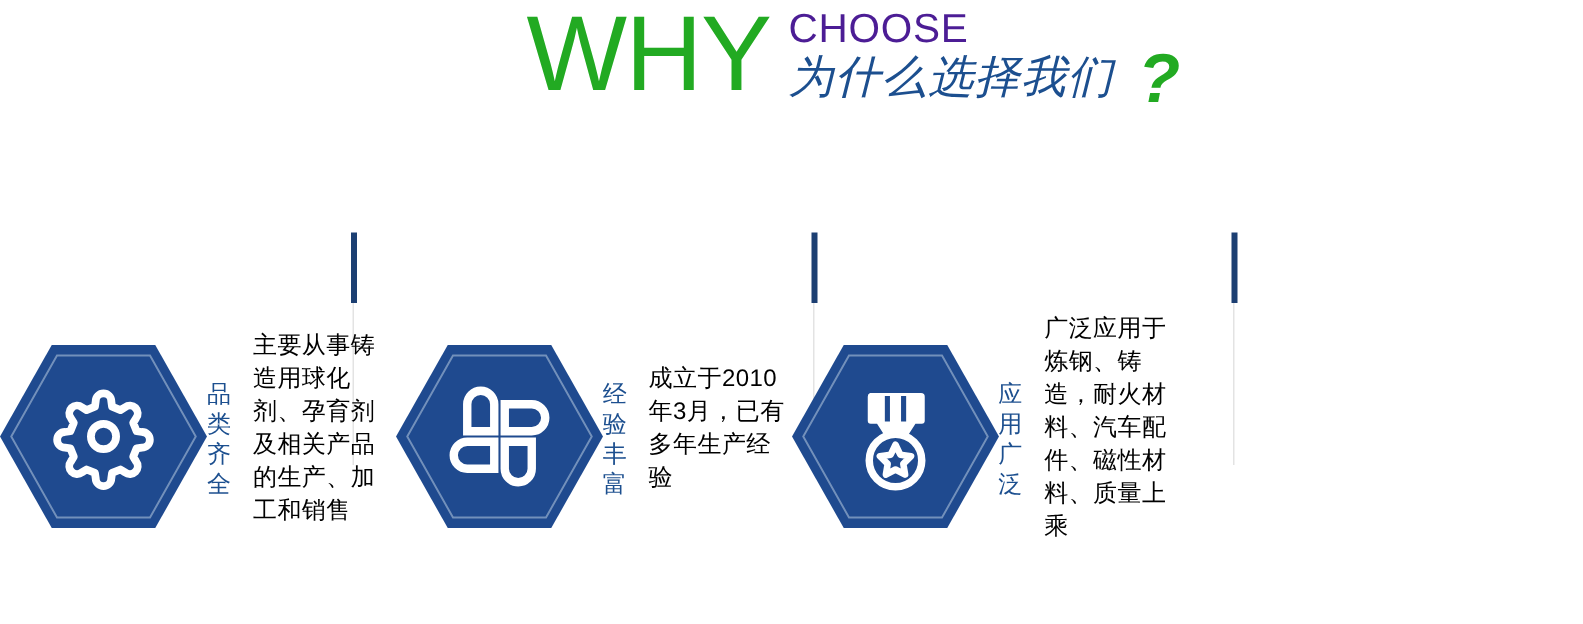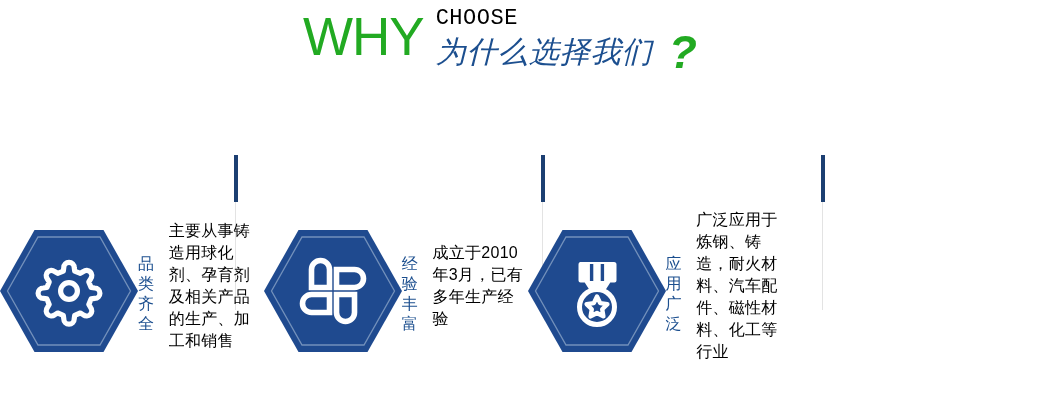--- a/index.html
+++ b/index.html
@@ -24,39 +24,39 @@
     height: 90px;
   }
   .header-inner {
     position: absolute;
     left: 303px;
     top: 2px;
     display: flex;
     align-items: flex-start;
   }
   .why-word {
-    font-size: 53px;
+    font-size: 71px;
     line-height: 70px;
     font-weight: 400;
     color: #22aa22;
     letter-spacing: -1px;
     display: block;
+    margin-left: 48px;
   }
   .header-stack {
     display: flex;
     flex-direction: column;
     margin-left: 12px;
     padding-top: 4px;
   }
   .choose-word {
-    font-size: 22px;
+    font-size: 27px;
     line-height: 26px;
-    color: #000000;
+    color: #4c1d95;
     letter-spacing: 0.5px;
-    font-family: Liberation Mono, monospace;
   }
   .cn-line {
     display: flex;
     align-items: center;
     font-style: italic;
   }
   .cn-title {
     font-size: 30px;
     line-height: 36px;
     color: #1c4f8f;
@@ -217,16 +217,16 @@
         <g stroke="#1f4a8f" stroke-width="3.4">
           <line x1="63.6" y1="35" x2="63.6" y2="52"></line>
           <line x1="74.4" y1="35" x2="74.4" y2="52"></line>
         </g>
 
         <circle cx="69" cy="78" r="17.5" fill="none" stroke="#ffffff" stroke-width="5"></circle>
         <path d="M 69,67.5 L 72.2,74.1 L 79.4,75.1 L 74.2,80.2 L 75.4,87.4 L 69,84 L 62.6,87.4 L 63.8,80.2 L 58.6,75.1 L 65.8,74.1 Z" fill="none" stroke="#ffffff" stroke-width="4.4" stroke-linejoin="round"></path>
       </svg>
     </div>
     <div class="card-title">应用广泛</div>
-    <div class="card-body">广泛应用于炼钢、铸造，耐火材料、汽车配件、磁性材料、化工等行业</div>
+    <div class="card-body">广泛应用于炼钢、铸造，耐火材料、汽车配件、磁性材料、质量上乘</div>
   </div>
 
 </div>
 
 </body></html>

